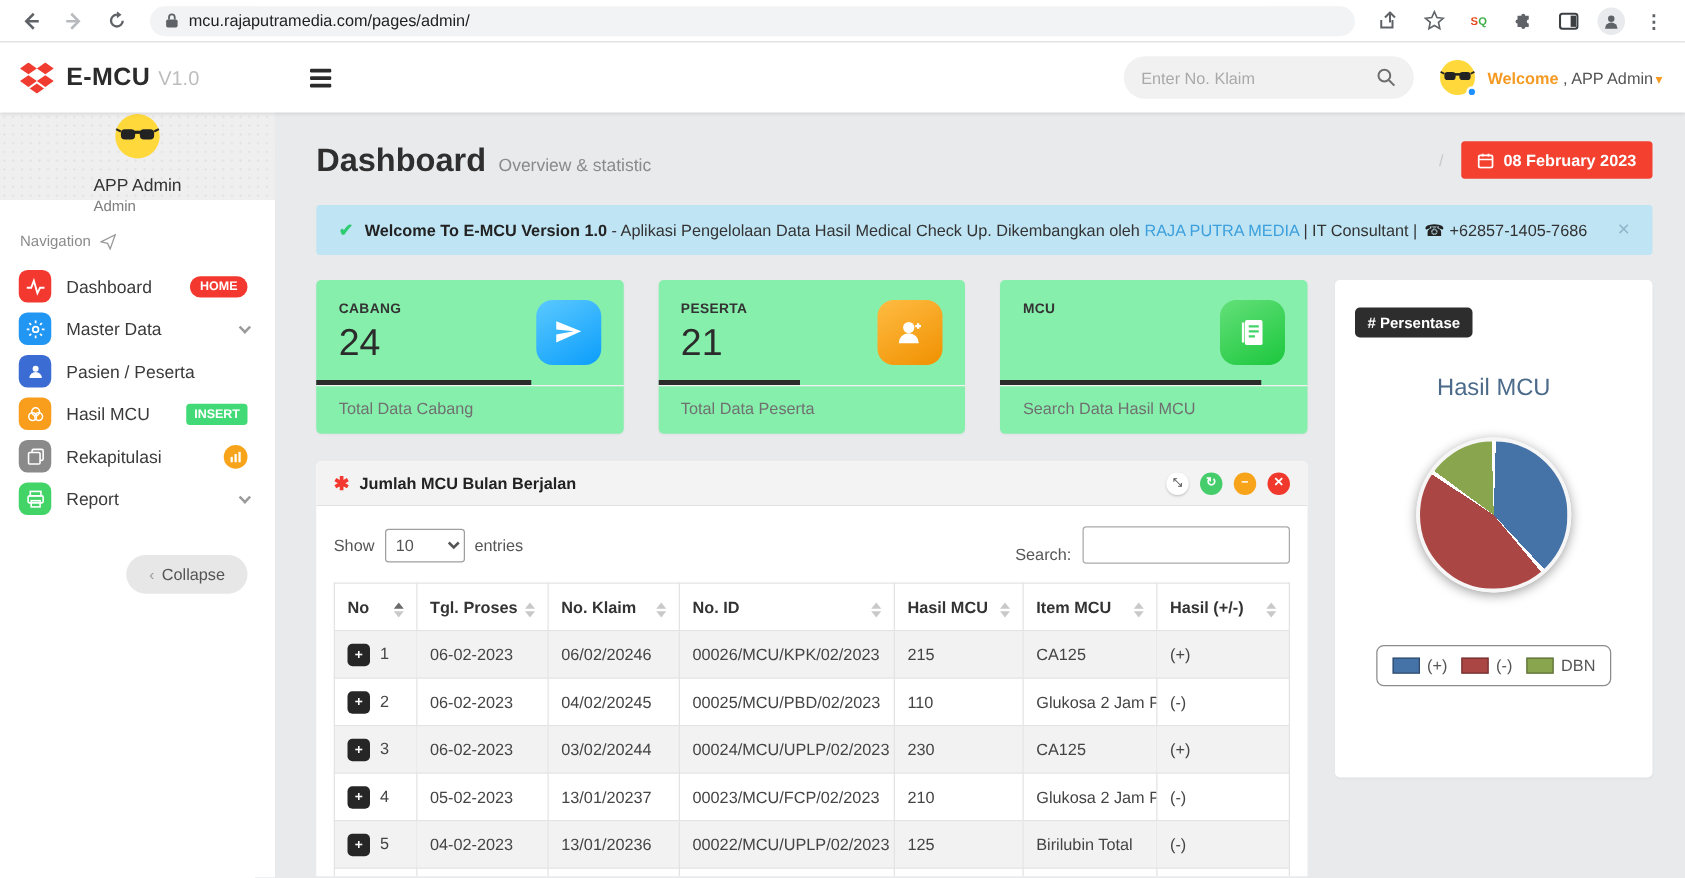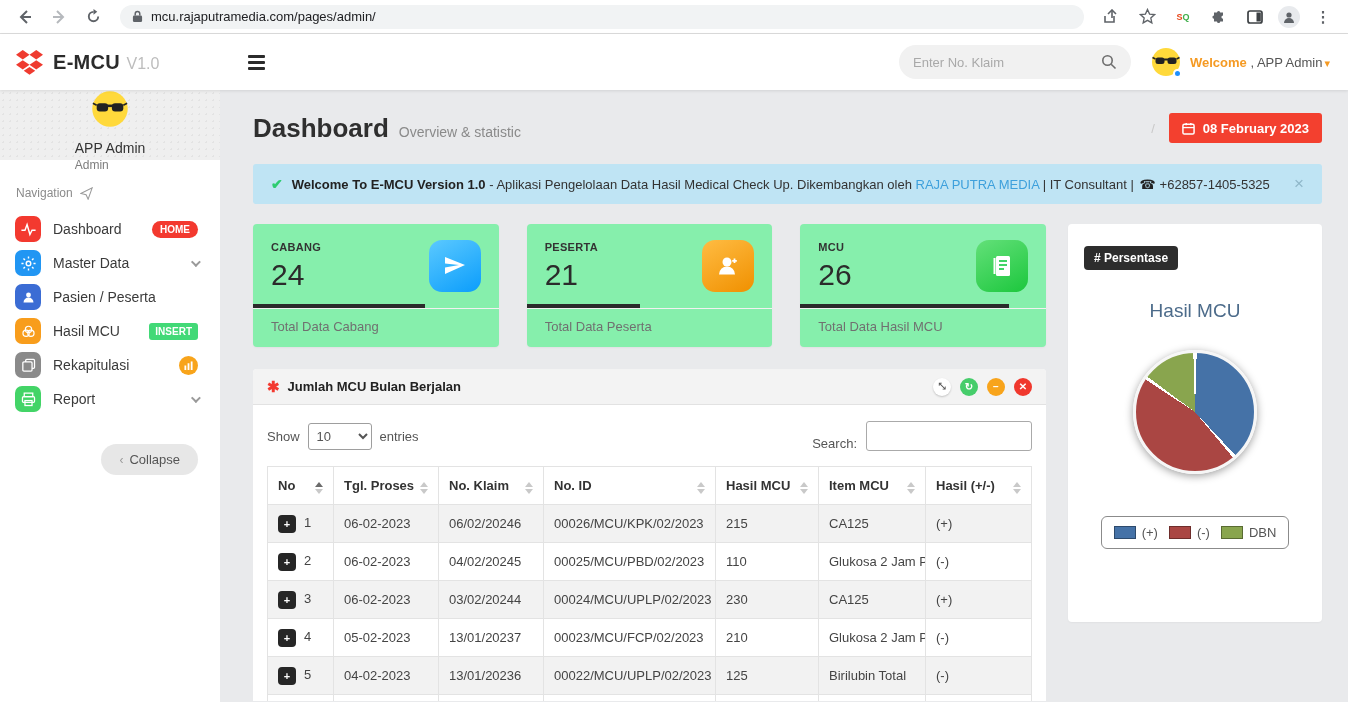--- a/index.html
+++ b/index.html
@@ -361,21 +361,21 @@
               <path d="M1 6 H13" stroke="#fff" stroke-width="1.4"></path>
               <path d="M4.5 1 V3.5 M9.5 1 V3.5" stroke="#fff" stroke-width="1.6"></path>
             </svg>
           <span>08 February 2023</span>
         </button>
       </span>
     </div>
 
     <div class="banner">
       <span class="chk">✔</span>
-      <span><b>Welcome To E-MCU Version 1.0</b><span> - Aplikasi Pengelolaan Data Hasil Medical Check Up. Dikembangkan oleh </span><a href="#">RAJA PUTRA MEDIA</a><span> | IT Consultant | </span><span class="phone-g">☎</span><span>+62857-1405-5325</span></span>
+      <span><b>Welcome To E-MCU Version 1.0</b><span> - Aplikasi Pengelolaan Data Hasil Medical Check Up. Dikembangkan oleh </span><a href="#">RAJA PUTRA MEDIA</a><span> | IT Consultant | </span><span class="phone-g">☎</span><span>+62857-1405-7686</span></span>
       <span class="close">×</span>
     </div>
 
     <div class="columns">
       <div class="left-col">
 
         <div class="cards">
           <div class="card">
             <div class="card-top">
               <div class="card-label">CABANG</div>
@@ -406,33 +406,32 @@
             </div>
             <div class="card-bar">
                 <i style="width: 46%;"></i>
               </div>
             <div class="card-footer">Total Data Peserta</div>
           </div>
 
           <div class="card">
             <div class="card-top">
               <div class="card-label">MCU</div>
-              <div class="card-value">26</div>
               <span class="card-icon ci-green">
                 <svg width="26" height="26" viewBox="0 0 26 26">
                     <rect x="7" y="3" width="14" height="20" rx="1.5" fill="#fff"></rect>
                     <rect x="4.5" y="5" width="2" height="16" fill="#fff"></rect>
                     <path d="M10 8 H18 M10 12 H18 M10 16 H15" stroke="#43d467" stroke-width="1.8"></path>
                   </svg>
               </span>
             </div>
             <div class="card-bar">
                 <i style="width: 85%;"></i>
               </div>
-            <div class="card-footer">Total Data Hasil MCU</div>
+            <div class="card-footer">Search Data Hasil MCU</div>
           </div>
         </div>
 
         <div class="panel">
           <div class="panel-head">
             <span class="panel-title">
                 <span class="ast">✱</span>
                 <span>Jumlah MCU Bulan Berjalan</span>
               </span>
             <span class="panel-actions">

